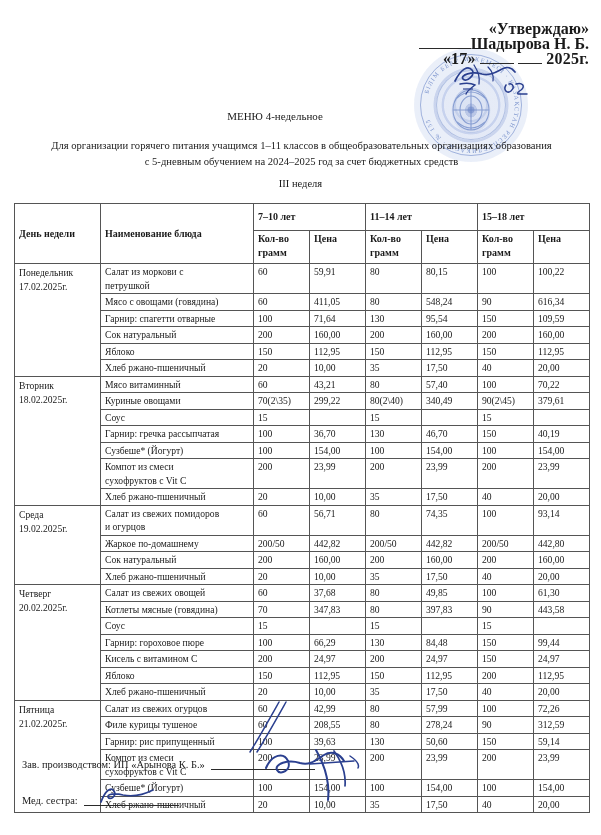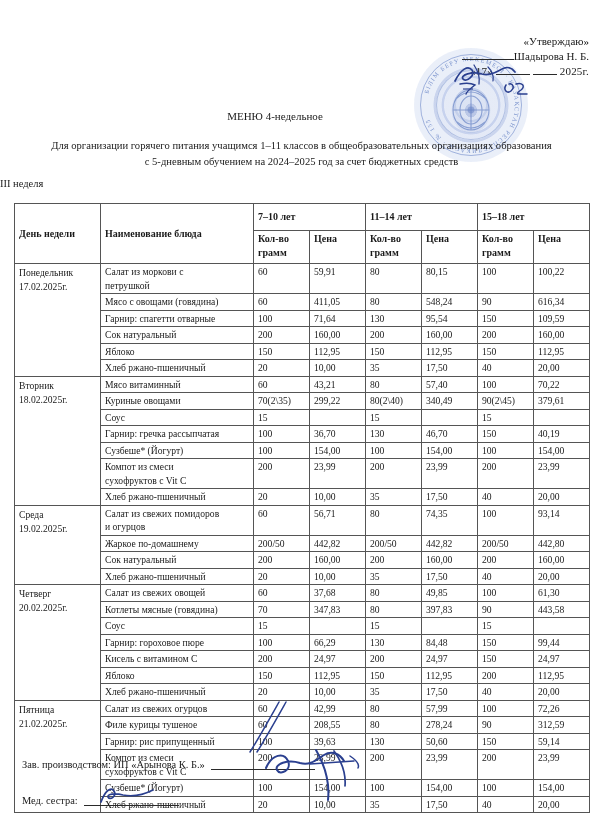--- a/index.html
+++ b/index.html
@@ -20,27 +20,28 @@
     position: relative;
     width: 601px;
     height: 835px;
     box-sizing: border-box;
     padding: 0;
   }
 
   
   .approval {
     position: absolute;
-    top: 34px;
+    top: 21px;
     right: 10px;
     width: 200px;
     text-align: left;
-    font-size: 11px;
+    font-size: 16px;
     line-height: 15px;
     z-index: 5;
+    font-weight: bold;
   }
   .approval .ap-line {
     white-space: nowrap;
   }
   .approval .ap-utv {
     text-align: right;
     padding-right: 2px;
   }
   .approval .ap-dir {
     text-align: right;
@@ -136,20 +137,21 @@
     text-align: center;
     font-size: 10.6px;
     line-height: 16px;
     z-index: 4;
   }
   .week-label {
     position: absolute;
     top: 178px;
     left: 0;
     width: 601px;
+    text-align: center;
     font-size: 10.5px;
     z-index: 4;
   }
 
   
   .menu-table {
     position: absolute;
     top: 203px;
     left: 14px;
     width: 573px;

